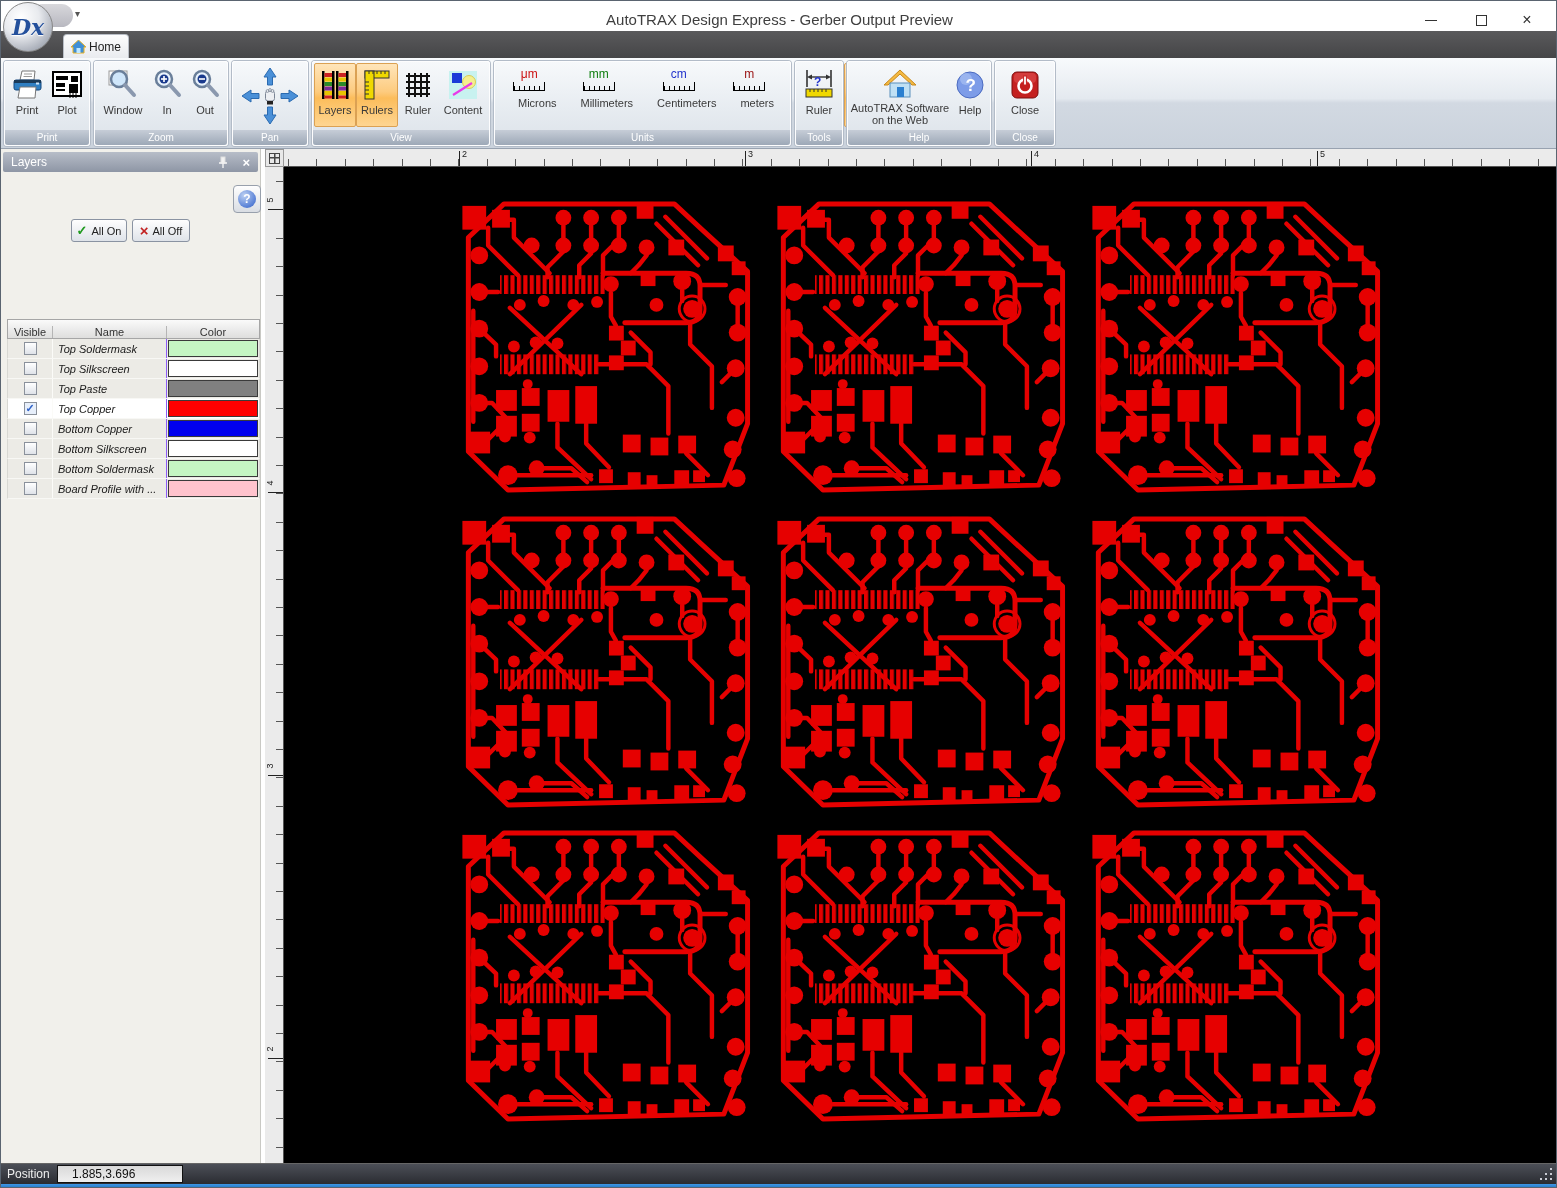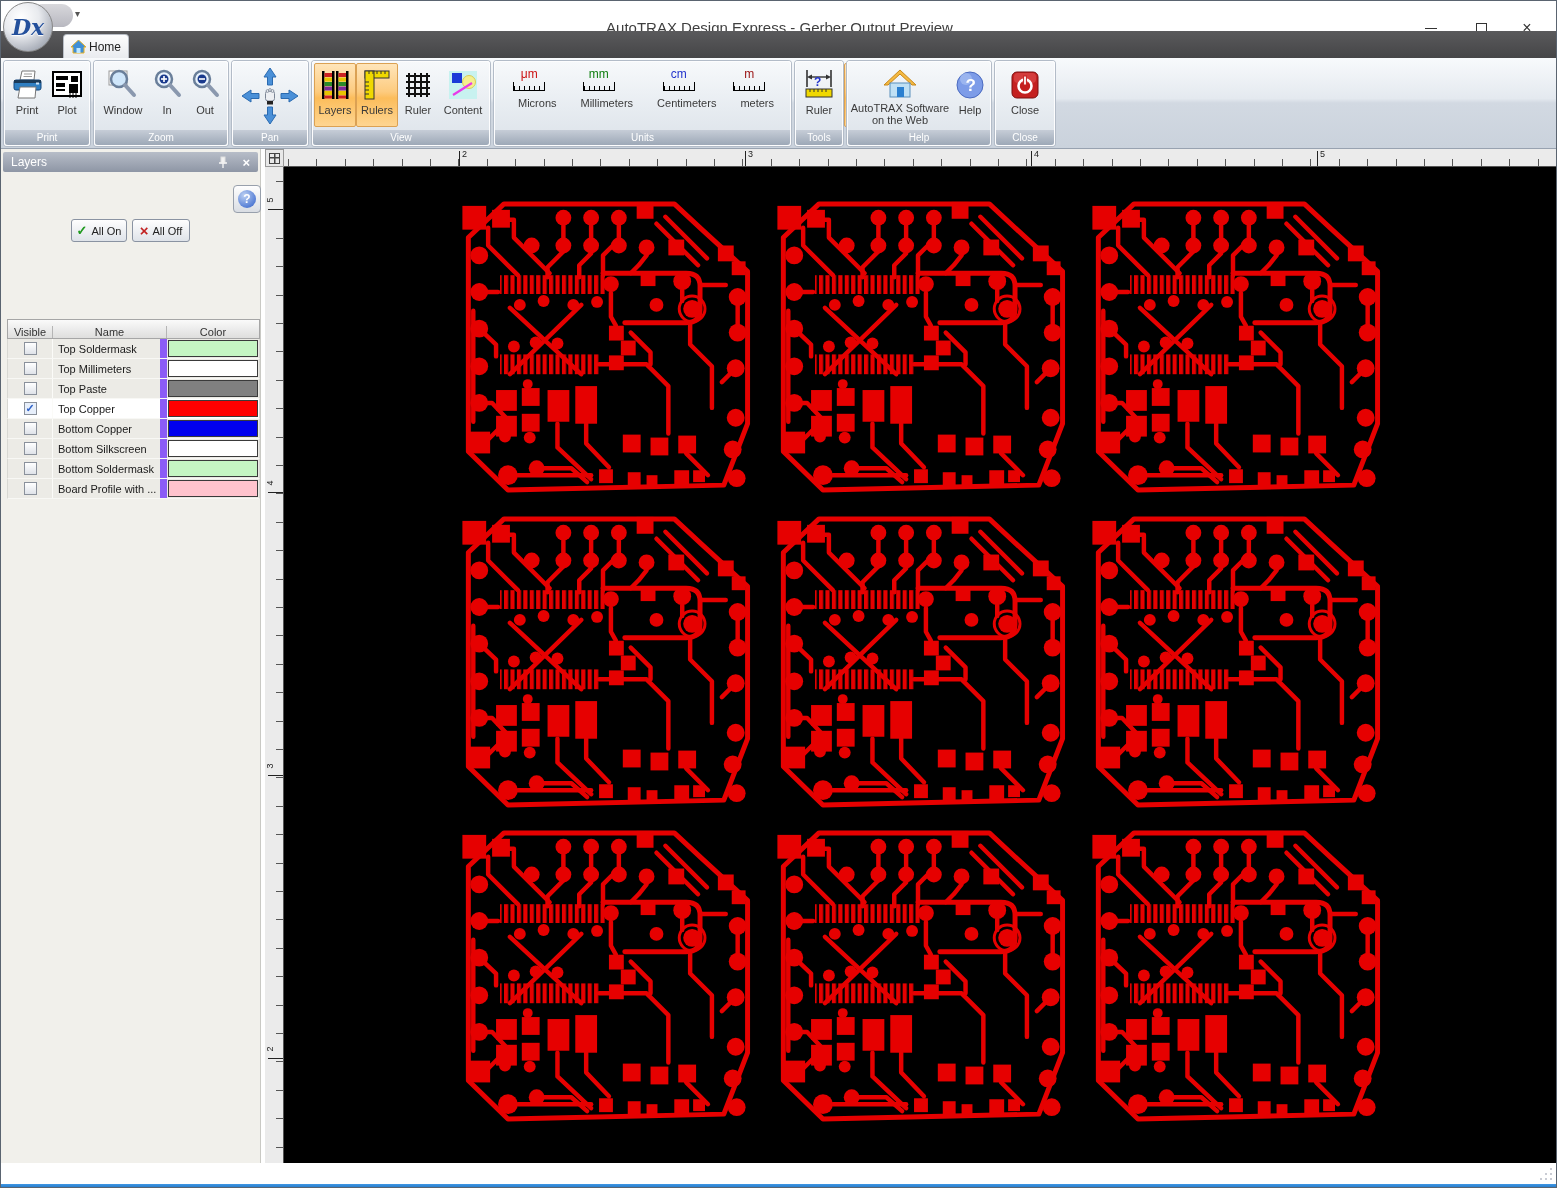--- a/index.html
+++ b/index.html
@@ -3,21 +3,21 @@
 <meta charset="utf-8">
 <style>
   * { box-sizing: border-box; margin:0; padding:0; }
   html,body { background:#6a6a6a; }
   body { font-family:"Liberation Sans", sans-serif; }
   #window {
     position:relative; width:1557px; height:1188px; background:#fff;
     overflow:hidden; border:1px solid #5a6470;
   }
   
-  #titlebar { position:absolute; left:0; top:12px; width:1557px; height:30px; background:#ffffff; }
+  #titlebar { position:absolute; left:0; top:4px; width:1557px; height:30px; background:#ffffff; }
   #title-text { position:absolute; left:0; right:0; top:6px; text-align:center; font-size:15px; color:#3f3f3f; }
   .winctl { position:absolute; top:0; width:46px; height:30px; display:flex; align-items:center; justify-content:center; color:#333; }
   #btn-min { right:104px; } #btn-max { right:54px; } #btn-close { right:8px; }
   #btn-min i { display:block; width:12px; height:0; border-top:1.5px solid #333; }
   #btn-max i { display:block; width:11px; height:11px; border:1.5px solid #333; }
   #btn-close i { font-style:normal; font-size:16px; line-height:16px; }
   
   #qat-pill { position:absolute; left:30px; top:3px; width:42px; height:23px; border-radius:12px; background:linear-gradient(#d8d8dc,#b8b8c0); }
   #qat-caret { position:absolute; left:74px; top:7px; font-size:10px; color:#555; }
   #app-logo { position:absolute; left:2px; top:1px; width:50px; height:50px; border-radius:50%;
@@ -63,21 +63,21 @@
   .chk-g { color:#1f9a1f; font-weight:bold; font-size:13px; } .x-r { color:#c22222; font-weight:bold; font-size:15px; line-height:13px; }
   
   #ltable { position:absolute; left:6px; top:170px; width:253px; font-size:11px; color:#1a1a1a; }
   .lt-head { display:flex; height:20px; background:linear-gradient(#fafafa,#dededd); border:1px solid #a6a6a6;align-items:flex-end; }
   .lt-head div { border-right:1px solid #b5b5b5; display:flex; align-items:center; justify-content:center; color:#333; }
   .lt-head div:last-child { border-right:none; }
   .c-vis { width:45px; } .c-name { width:114px; } .c-col { width:92px; }
   .lt-row { display:flex; height:20px; background:#ecebe6; border-bottom:1px solid #f8f8f5; border-left:1px solid #d8d8d3; border-right:1px solid #d8d8d3; }
   .lt-row.sel { background:#ffffff; }
   .lt-row .c-vis { display:flex; align-items:center; justify-content:center; border-right:1px solid #fbfbf8; }
-  .lt-row .c-name { display:flex; align-items:center; padding-left:5px; border-right:7px solid #8b5cf6; }
+  .lt-row .c-name { display:flex; align-items:center; padding-left:5px; border-right:1px solid #8b5cf6;font-style:italic; }
   .lt-row .c-col { padding:1px; }
   .cb { width:13px; height:13px; border:1px solid #8a919b; background:linear-gradient(#fff,#dfe3e9); font-size:11px; line-height:11px; text-align:center; color:#2f62c8; }
   .cb[data-checked="true"] { background:#e7effb; }
   .cb[data-checked="true"]::after { content:"\2713"; font-weight:bold; }
   .swatch { width:100%; height:100%; border:1px solid #3a3a3a; }
   
   #corner-box { position:absolute; left:264px; top:148px; width:19px; height:18px; background:#e8e8e8; border:1px solid #9a9a9a; display:flex; align-items:center; justify-content:center; }
   #corner-box i { display:block; width:11px; height:11px; border:1.5px solid #444;
     background:linear-gradient(#444,#444) center/1.5px 100% no-repeat, linear-gradient(#444,#444) center/100% 1.5px no-repeat; }
   #ruler-top { position:absolute; left:283px; top:148px; width:1274px; height:18px; background:#ebebeb; border-bottom:1px solid #555;
@@ -455,21 +455,21 @@
           </div>
         <div class="c-name">Top Soldermask</div>
         <div class="c-col">
             <div class="swatch" style="background-color: rgb(197, 246, 195);"></div>
           </div>
       </div>
       <div class="lt-row">
         <div class="c-vis">
             <span class="cb" data-checked="false"></span>
           </div>
-        <div class="c-name">Top Millimeters</div>
+        <div class="c-name">Top Silkscreen</div>
         <div class="c-col">
             <div class="swatch" style="background-color: rgb(255, 255, 255);"></div>
           </div>
       </div>
       <div class="lt-row">
         <div class="c-vis">
             <span class="cb" data-checked="false"></span>
           </div>
         <div class="c-name">Top Paste</div>
         <div class="c-col">
@@ -677,16 +677,20 @@
       <use href="#pcb" x="797" y="27" width="305" height="302"></use>
       <use href="#pcb" x="167" y="342" width="305" height="302"></use>
       <use href="#pcb" x="482" y="342" width="305" height="302"></use>
       <use href="#pcb" x="797" y="342" width="305" height="302"></use>
       <use href="#pcb" x="167" y="656" width="305" height="302"></use>
       <use href="#pcb" x="482" y="656" width="305" height="302"></use>
       <use href="#pcb" x="797" y="656" width="305" height="302"></use>
     </svg>
   </div>
 
+  <div id="statusbar">
+    <span id="pos-label">Position</span>
+    <div id="pos-box">1.885,3.696</div>
+  </div>
   <div id="grip"></div>
   <div id="blue-bar"></div>
 
 </div>
 
 </body></html>

